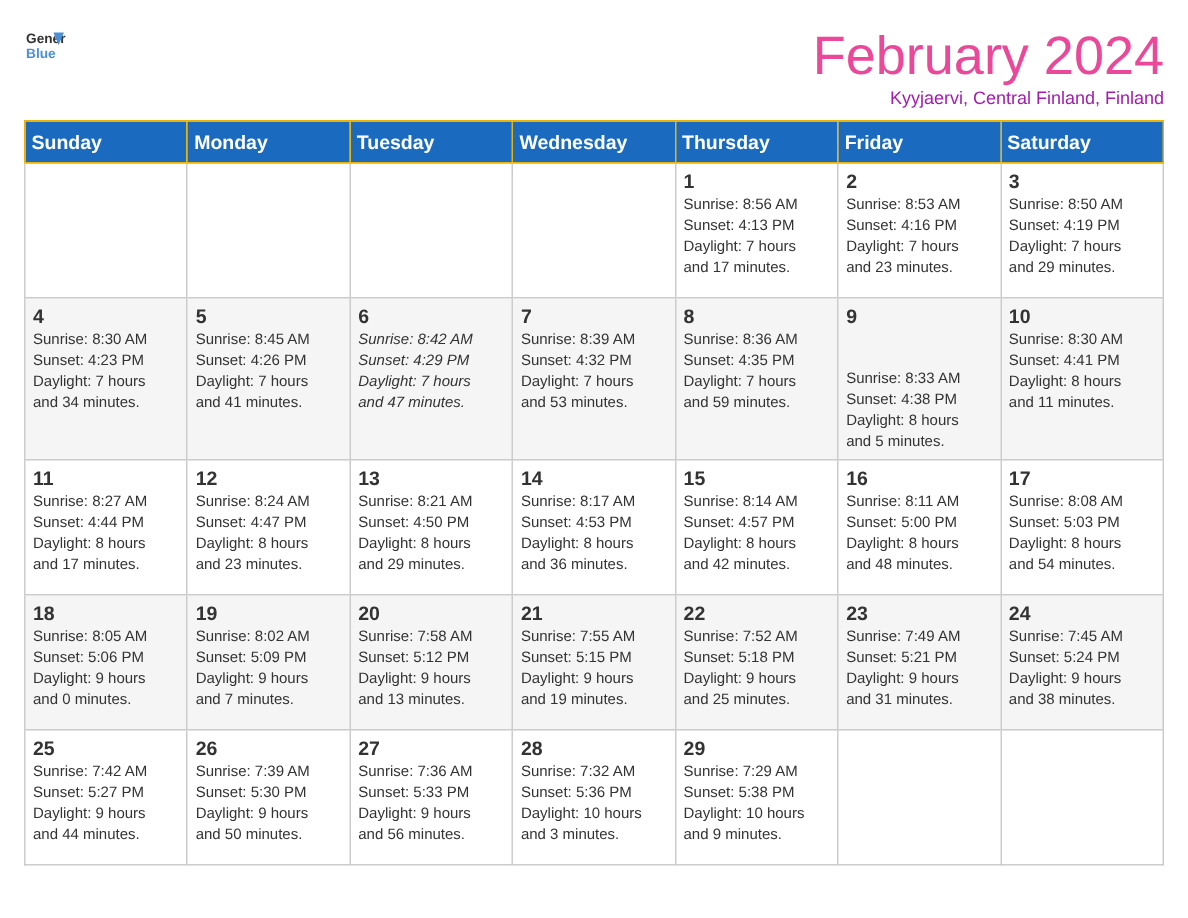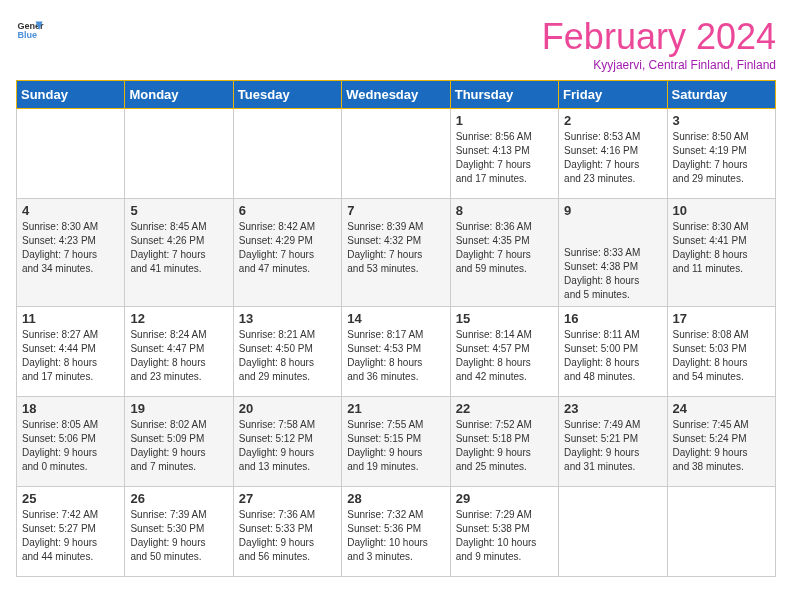--- a/index.html
+++ b/index.html
@@ -147,21 +147,21 @@
         </td>
         <td>
           <span class="day-number">5</span>
           <div class="cell-info" style="white-space: pre-line;">Sunrise: 8:45 AM
 Sunset: 4:26 PM
 Daylight: 7 hours
 and 41 minutes.</div>
         </td>
         <td>
           <span class="day-number">6</span>
-          <div class="cell-info" style="white-space: pre-line;">Sunrise: 8:42 AM
+          <div class="cell-info" style="white-space: pre-line; font-style: italic;">Sunrise: 8:42 AM
 Sunset: 4:29 PM
 Daylight: 7 hours
 and 47 minutes.</div>
         </td>
         <td>
           <span class="day-number">7</span>
           <div class="cell-info" style="white-space: pre-line;">Sunrise: 8:39 AM
 Sunset: 4:32 PM
 Daylight: 7 hours
 and 53 minutes.</div>

